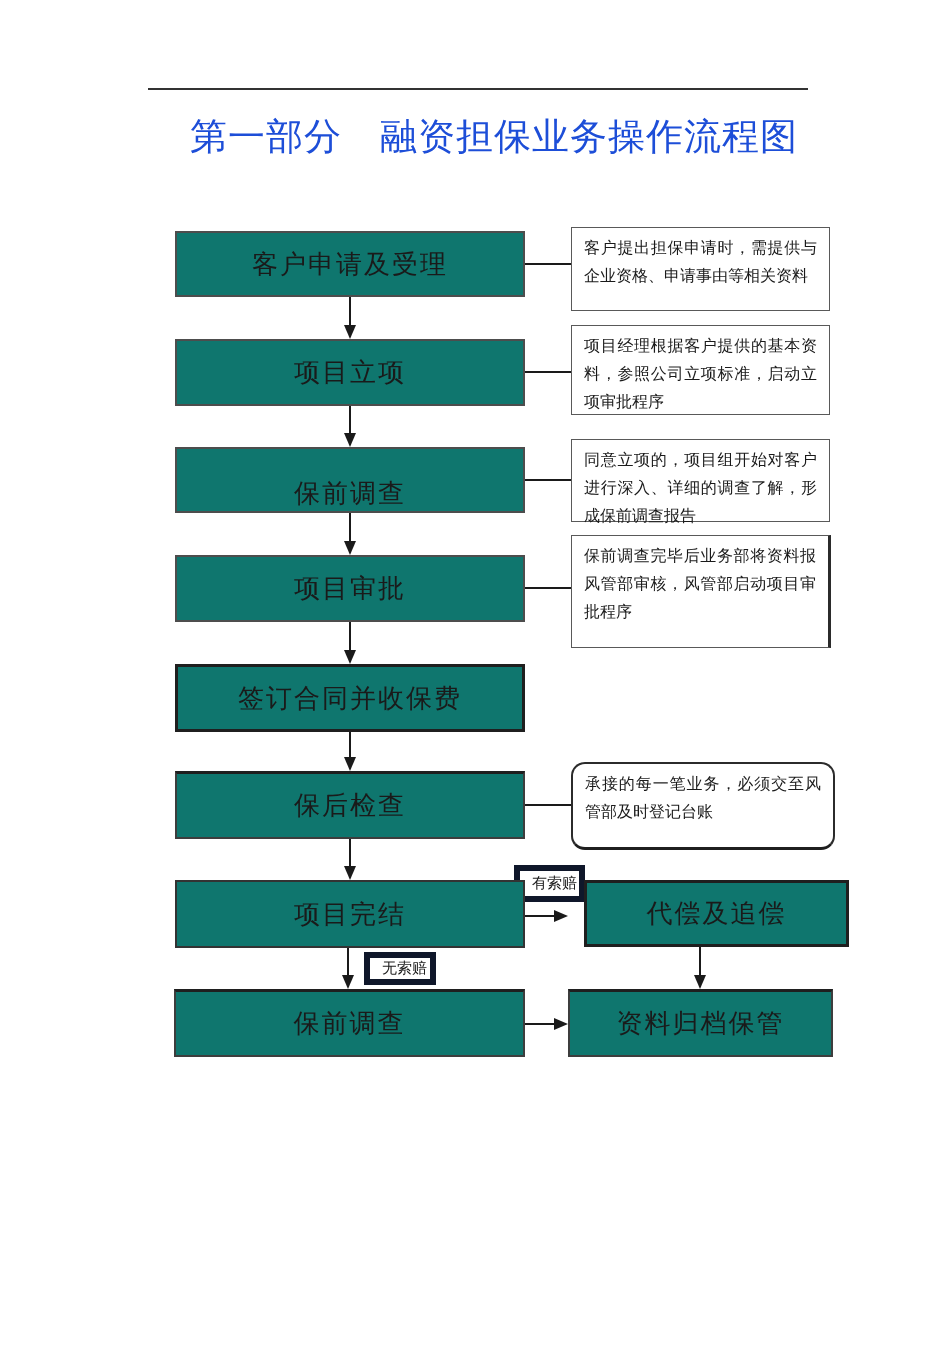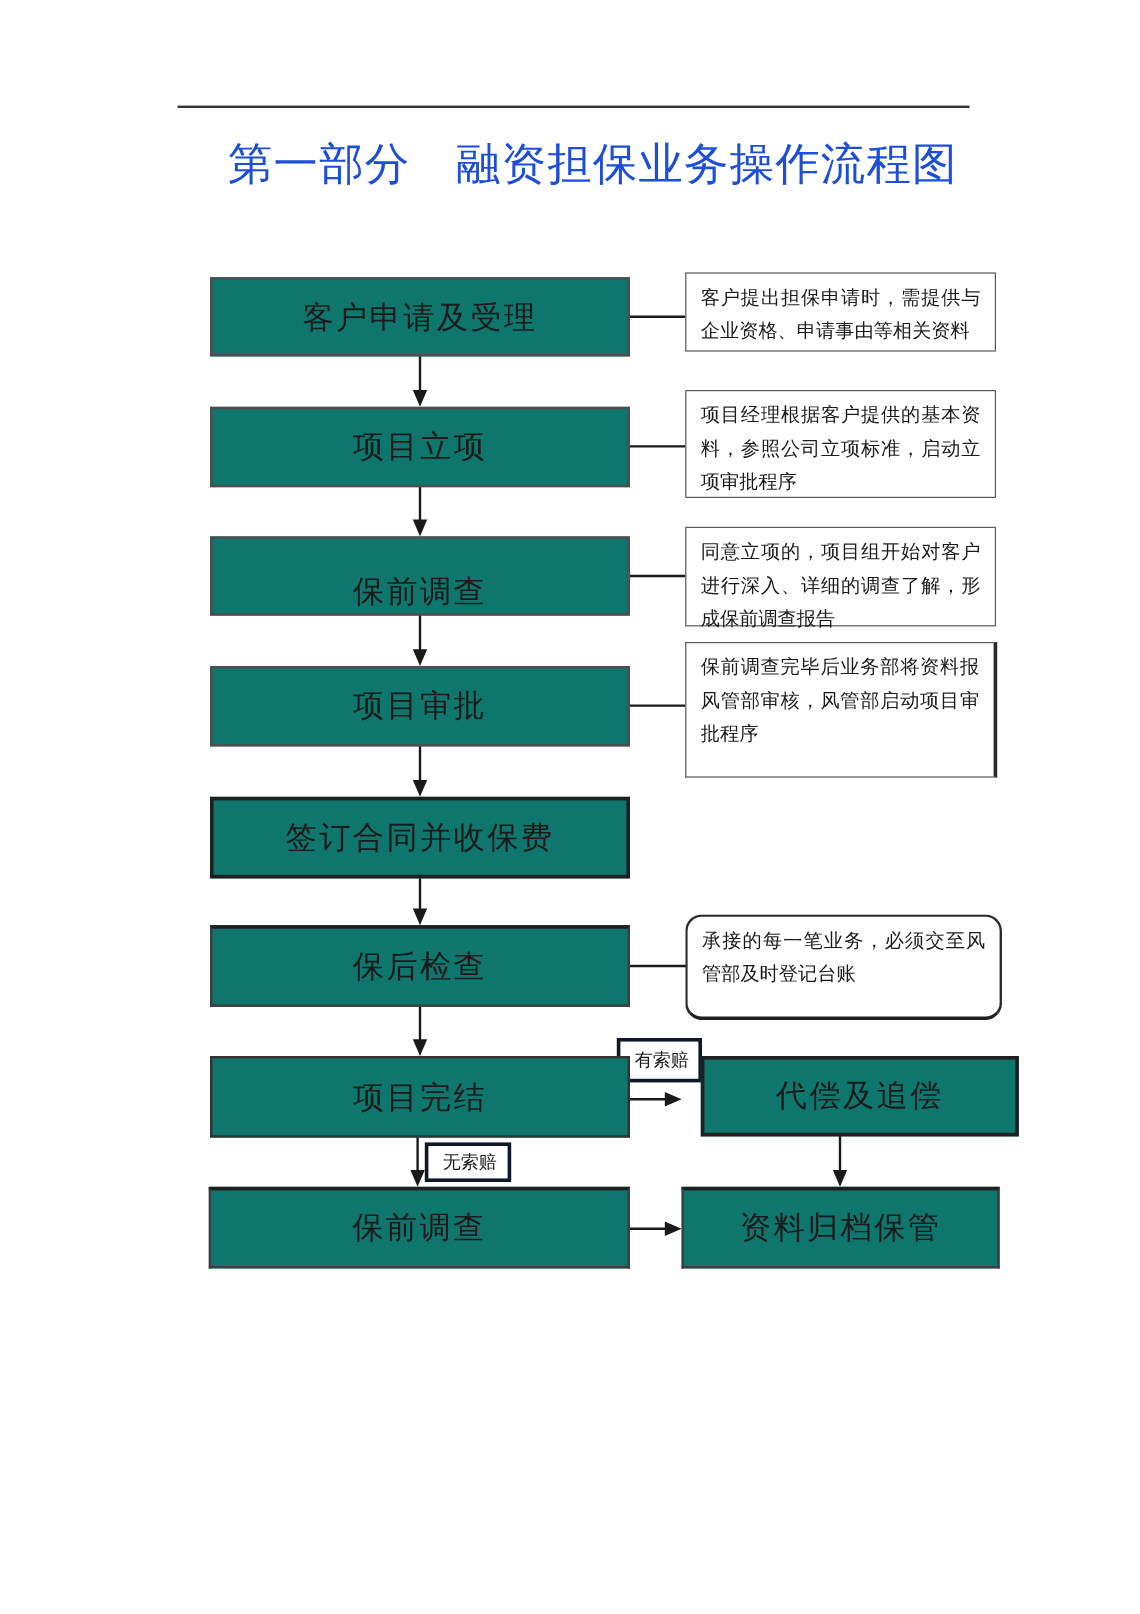--- a/index.html
+++ b/index.html
@@ -38,21 +38,21 @@
     box-sizing:border-box;
     font-size:16px;line-height:28px;
     padding:6px 12px 4px 12px;
     z-index:3;
     text-align:justify;
   }
   .note4x{border-right:3px solid #2b2b2b;}
   .note5x{border:2px solid #2b2b2b;border-bottom:3px solid #1f1f1f;}
   .edge-lbl{
     position:absolute;
-    background:#ffffff;border:3px solid #0f172a;
+    background:#ffffff;border:6px solid #0f172a;
     box-sizing:border-box;
     font-size:15px;
     display:flex;align-items:center;
     padding-left:12px;
     z-index:2;
     white-space:nowrap;
   }
   svg.wires{position:absolute;left:0;top:0;z-index:1;}
 </style>
 </head>
@@ -95,21 +95,21 @@
       <polygon points="348,989 342,975 354,975"></polygon>
       <polygon points="568,916 554,910 554,922"></polygon>
       <polygon points="700,989 694,975 706,975"></polygon>
       <polygon points="568,1024 554,1018 554,1030"></polygon>
     </g>
   </svg>
 
   <div class="edge-lbl" style="left:514px;top:865px;width:71px;height:37px;">
     <span>有索赔</span>
   </div>
-  <div class="edge-lbl" style="left:354px;top:952px;width:72px;height:33px;">
+  <div class="edge-lbl" style="left:364px;top:952px;width:72px;height:33px;">
     <span>无索赔</span>
   </div>
 
   <div class="box b-norm" style="left:175px;top:231px;width:350px;height:66px;">
     <span>客户申请及受理</span>
   </div>
   <div class="box b-norm" style="left:175px;top:339px;width:350px;height:67px;">
     <span>项目立项</span>
   </div>
   <div class="box b-norm" style="left:175px;top:447px;width:350px;height:66px;align-items:flex-end;">
@@ -131,21 +131,21 @@
     <span>保前调查</span>
   </div>
 
   <div class="box b-heavy" style="left:568px;top:880px;width:265px;height:67px;margin-left:16px;">
     <span>代偿及追偿</span>
   </div>
   <div class="box b-topheavy" style="left:568px;top:989px;width:265px;height:68px;">
     <span>资料归档保管</span>
   </div>
 
-  <div class="note" style="left:571px;top:227px;width:259px;height:66px;">
+  <div class="note" style="left:571px;top:227px;width:259px;height:84px;">
     <span>客户提出担保申请时，需提供与企业资格、申请事由等相关资料</span>
   </div>
   <div class="note" style="left:571px;top:325px;width:259px;height:90px;">
     <span>项目经理根据客户提供的基本资料，参照公司立项标准，启动立项审批程序</span>
   </div>
   <div class="note" style="left:571px;top:439px;width:259px;height:83px;">
     <span>同意立项的，项目组开始对客户进行深入、详细的调查了解，形成保前调查报告</span>
   </div>
   <div class="note note4x" style="left:571px;top:535px;width:260px;height:113px;">
     <span>保前调查完毕后业务部将资料报风管部审核，风管部启动项目审批程序</span>

